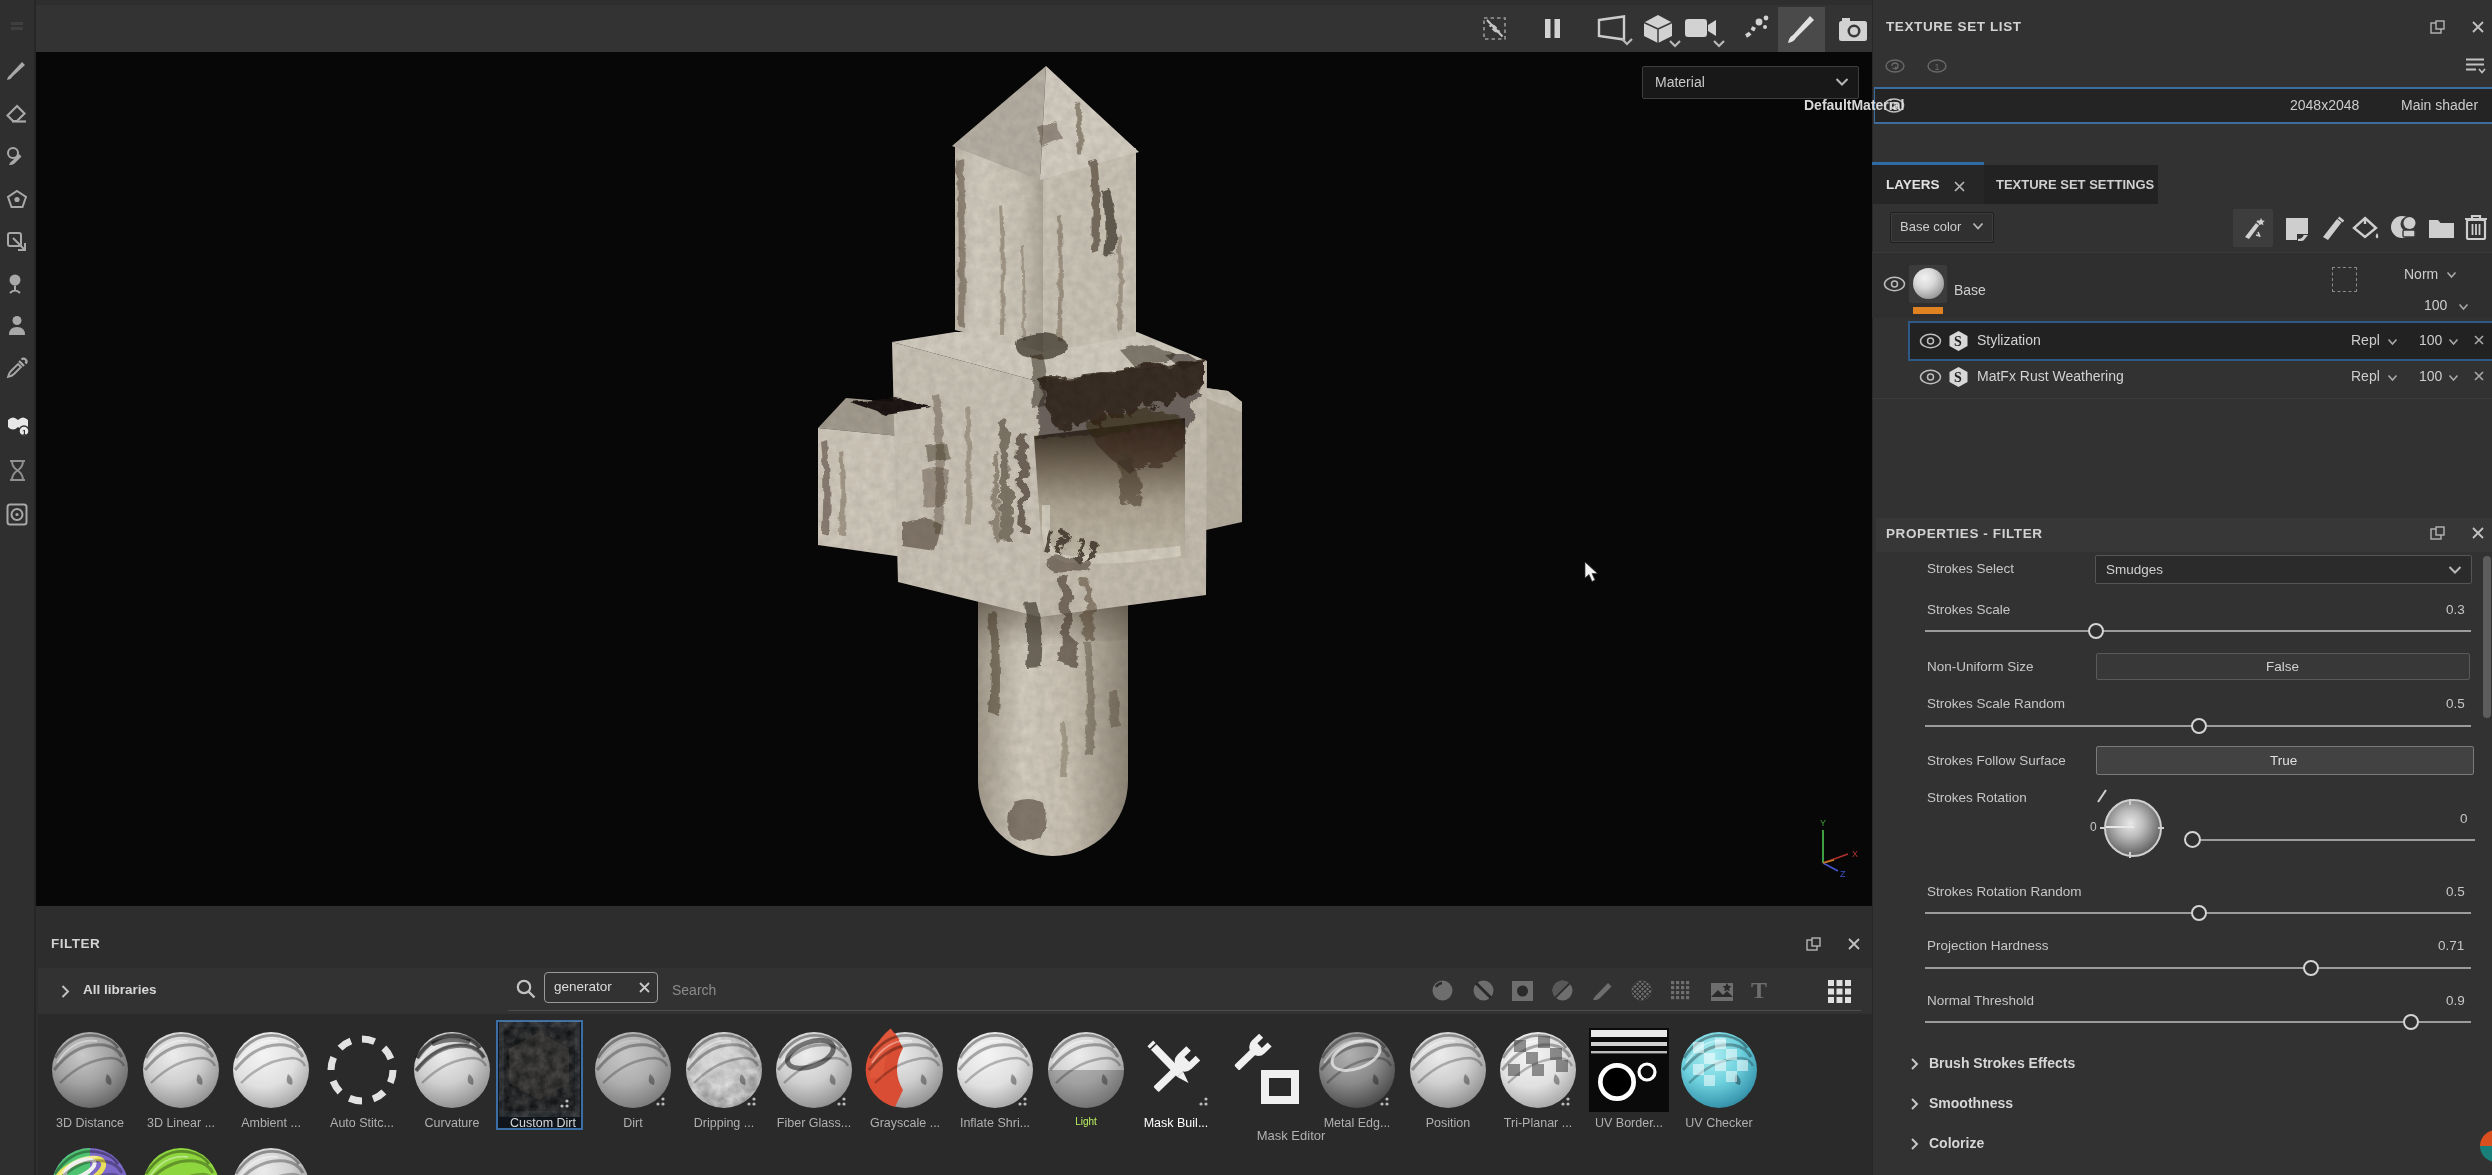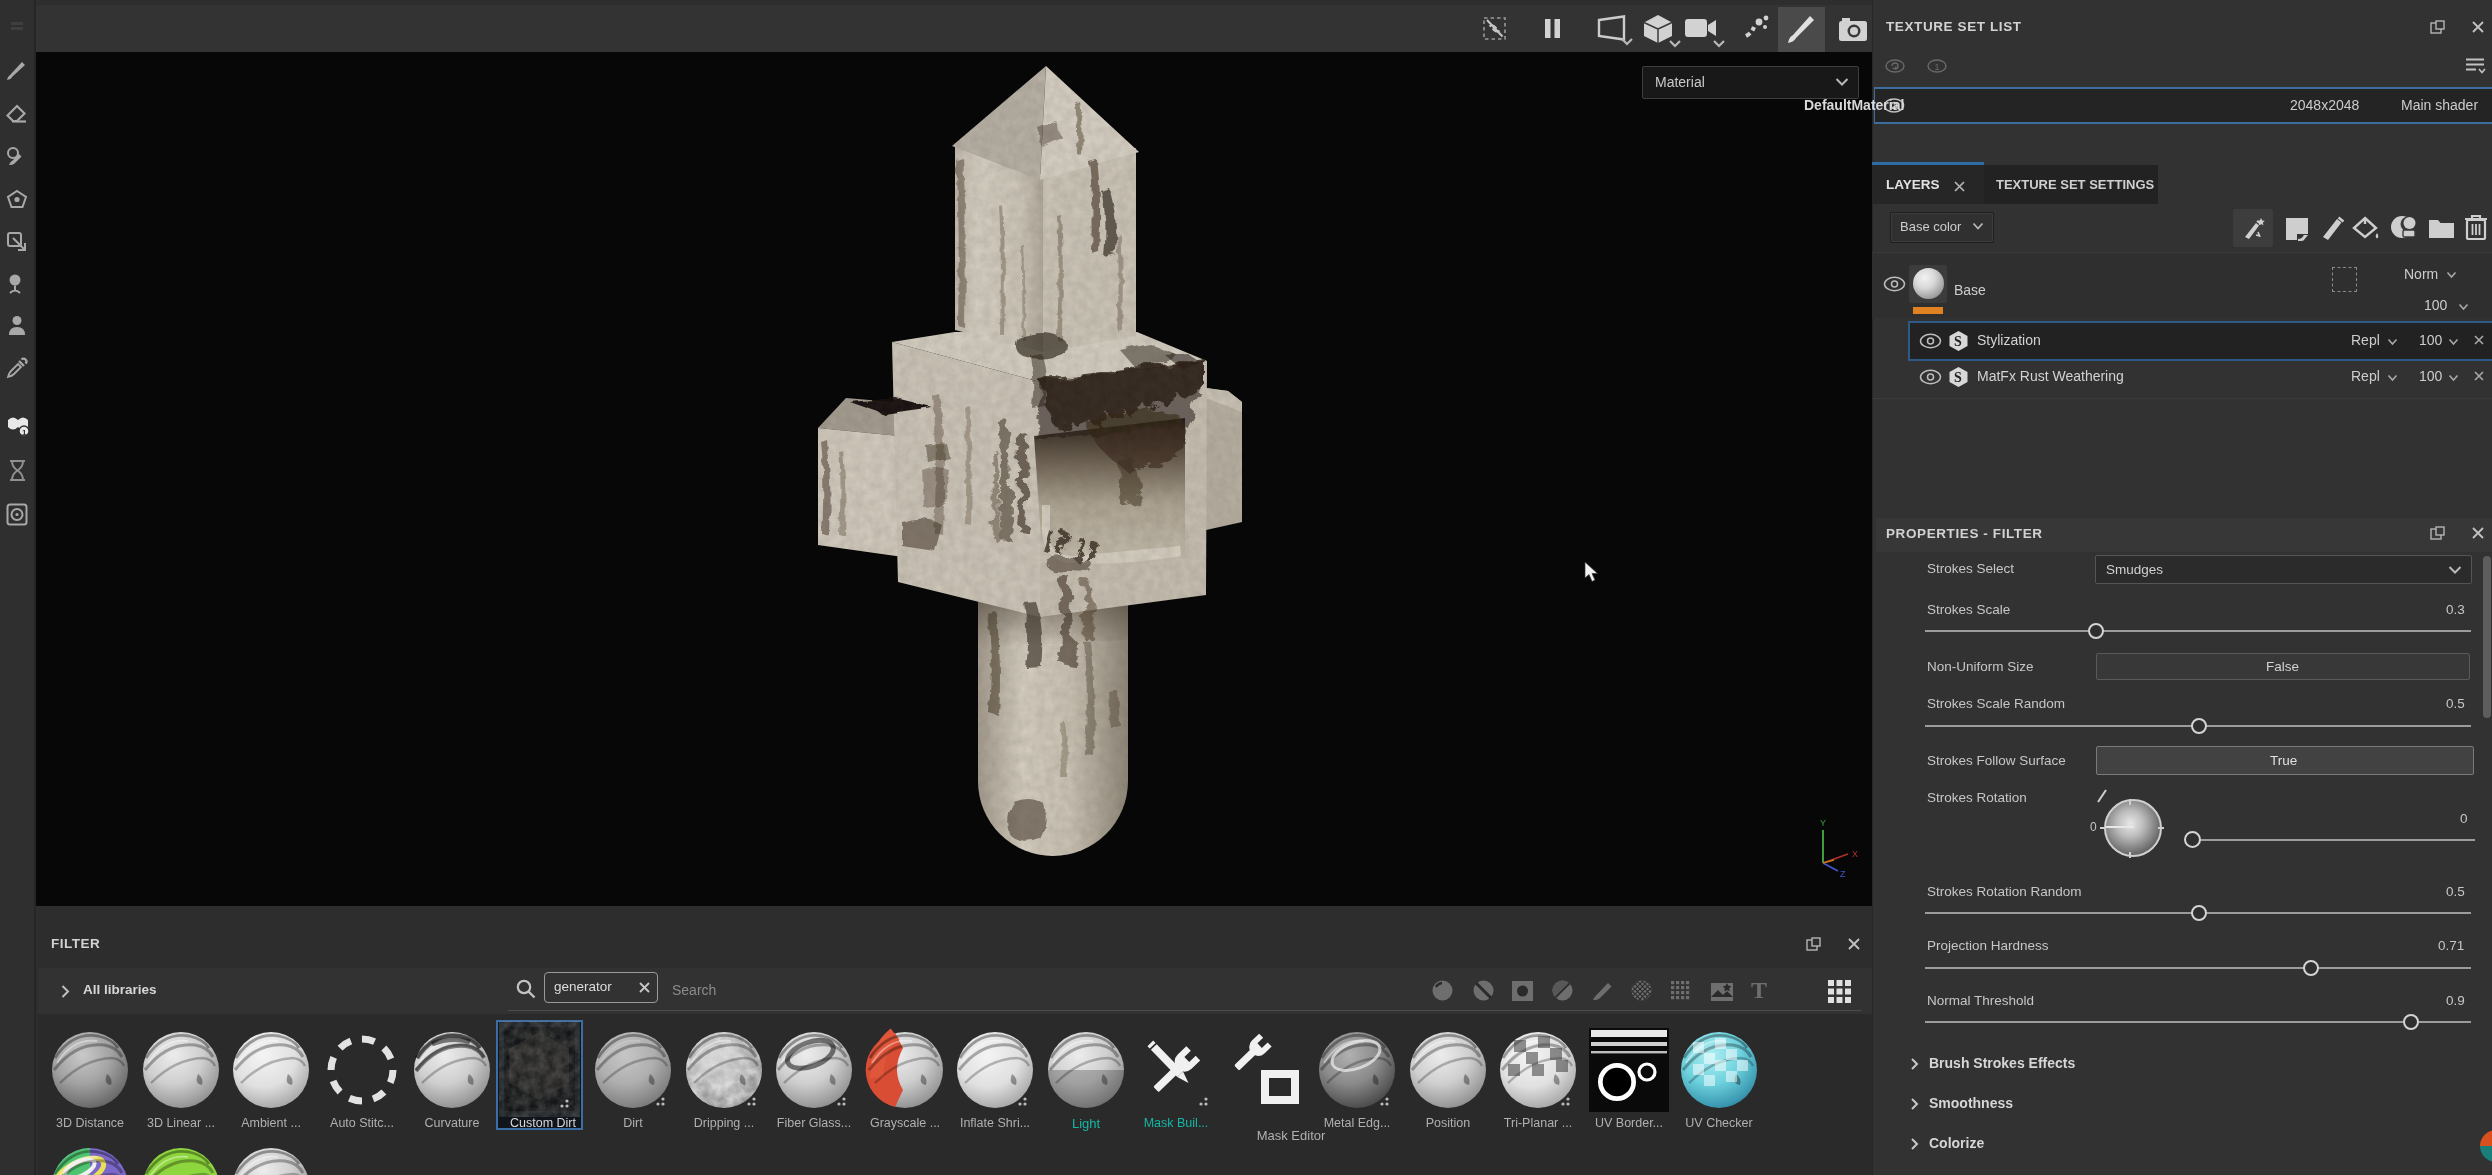--- a/index.html
+++ b/index.html
@@ -843,22 +843,22 @@
     <div class="abs txt" style="left:181px;top:1116px;font-size:12.5px;color:#b0b0b0;transform:translateX(-50%);">3D Linear ...</div>
     <div class="abs txt" style="left:271px;top:1116px;font-size:12.5px;color:#b0b0b0;transform:translateX(-50%);">Ambient ...</div>
     <div class="abs txt" style="left:362px;top:1116px;font-size:12.5px;color:#b0b0b0;transform:translateX(-50%);">Auto Stitc...</div>
     <div class="abs txt" style="left:452px;top:1116px;font-size:12.5px;color:#b0b0b0;transform:translateX(-50%);">Curvature</div>
     <div class="abs txt" style="left:543px;top:1116px;font-size:12.5px;color:#d8d8d8;transform:translateX(-50%);">Custom Dirt</div>
     <div class="abs txt" style="left:633px;top:1116px;font-size:12.5px;color:#b0b0b0;transform:translateX(-50%);">Dirt</div>
     <div class="abs txt" style="left:724px;top:1116px;font-size:12.5px;color:#b0b0b0;transform:translateX(-50%);">Dripping ...</div>
     <div class="abs txt" style="left:814px;top:1116px;font-size:12.5px;color:#b0b0b0;transform:translateX(-50%);">Fiber Glass...</div>
     <div class="abs txt" style="left:905px;top:1116px;font-size:12.5px;color:#b0b0b0;transform:translateX(-50%);">Grayscale ...</div>
     <div class="abs txt" style="left:995px;top:1116px;font-size:12.5px;color:#b0b0b0;transform:translateX(-50%);">Inflate Shri...</div>
-    <div class="abs txt" style="left:1086px;top:1116px;font-size:13px;color:#14b8a6;transform:translateX(-50%);">Light</div>
-    <div class="abs txt" style="left:1176px;top:1116px;font-size:12.5px;color:#14b8a6;transform:translateX(-50%);">Mask Buil...</div>
+    <div class="abs txt" style="left:1086px;top:1116px;font-size:10px;color:#bef264;transform:translateX(-50%);">Light</div>
+    <div class="abs txt" style="left:1176px;top:1116px;font-size:12.5px;color:#ffffff;transform:translateX(-50%);">Mask Buil...</div>
     <div class="abs txt" style="left:1267px;top:1128px;font-size:13px;color:#b0b0b0;transform:translateX(-50%);margin-left:24px;">Mask Editor</div>
     <div class="abs txt" style="left:1357px;top:1116px;font-size:12.5px;color:#b0b0b0;transform:translateX(-50%);">Metal Edg...</div>
     <div class="abs txt" style="left:1448px;top:1116px;font-size:12.5px;color:#b0b0b0;transform:translateX(-50%);">Position</div>
     <div class="abs txt" style="left:1538px;top:1116px;font-size:12.5px;color:#b0b0b0;transform:translateX(-50%);">Tri-Planar ...</div>
     <div class="abs txt" style="left:1629px;top:1116px;font-size:12.5px;color:#b0b0b0;transform:translateX(-50%);">UV Border...</div>
     <div class="abs txt" style="left:1719px;top:1116px;font-size:12.5px;color:#b0b0b0;transform:translateX(-50%);">UV Checker</div>
     </div>
   </div>
 
 </div>

